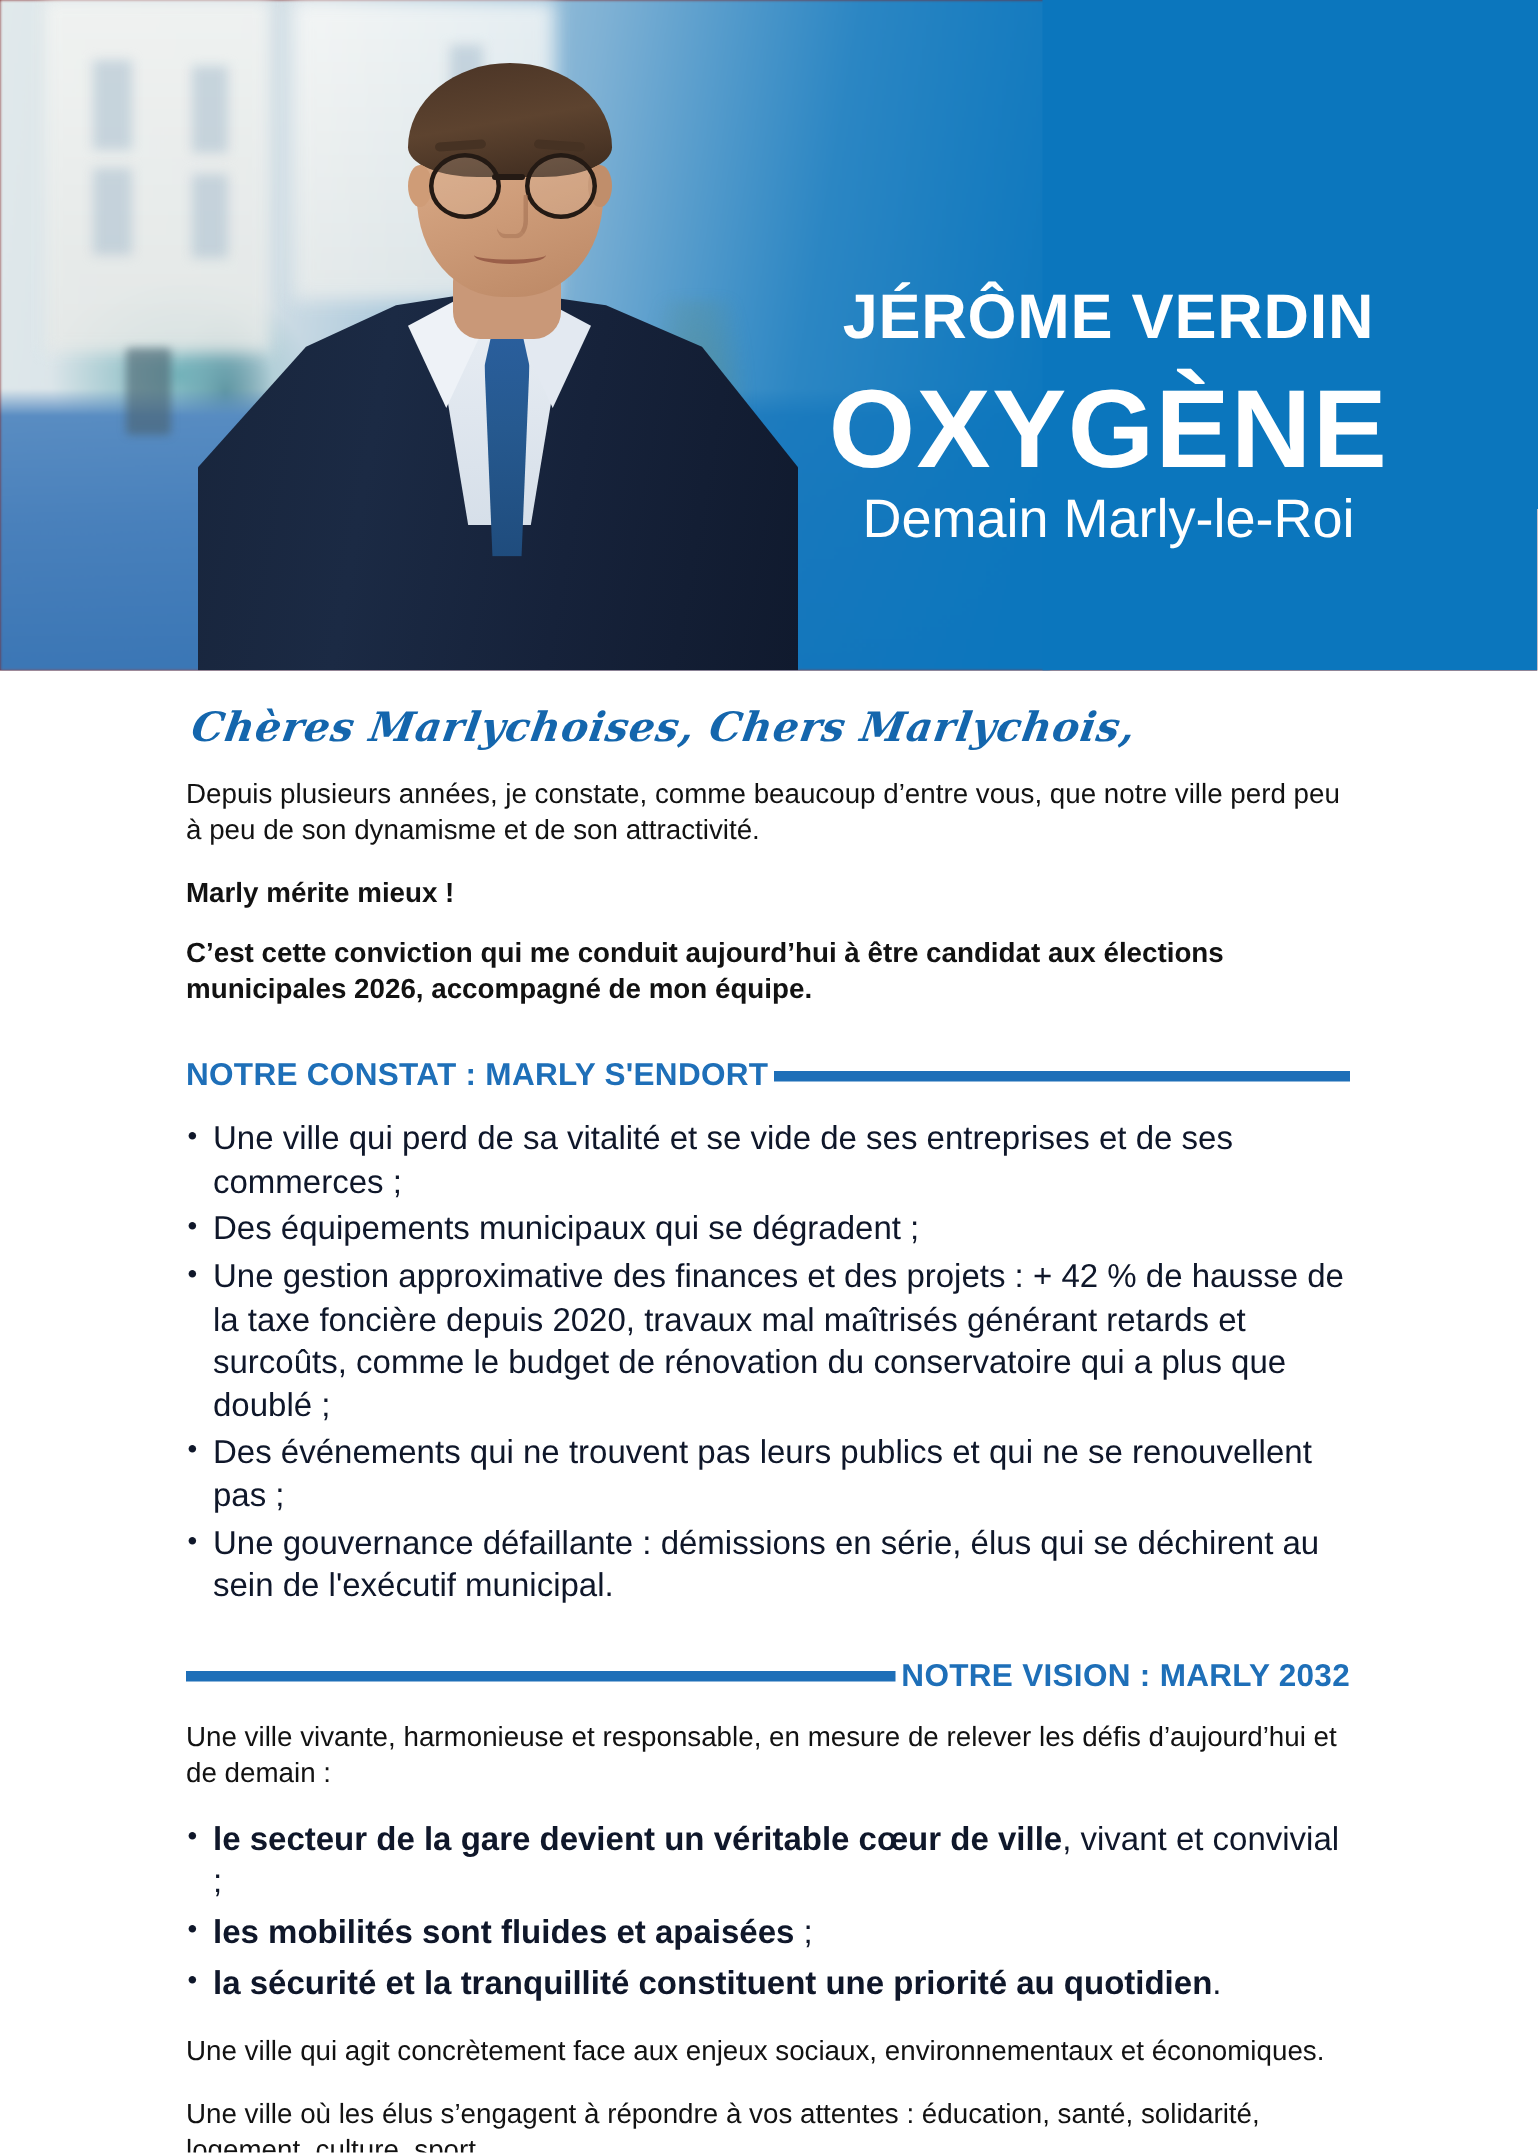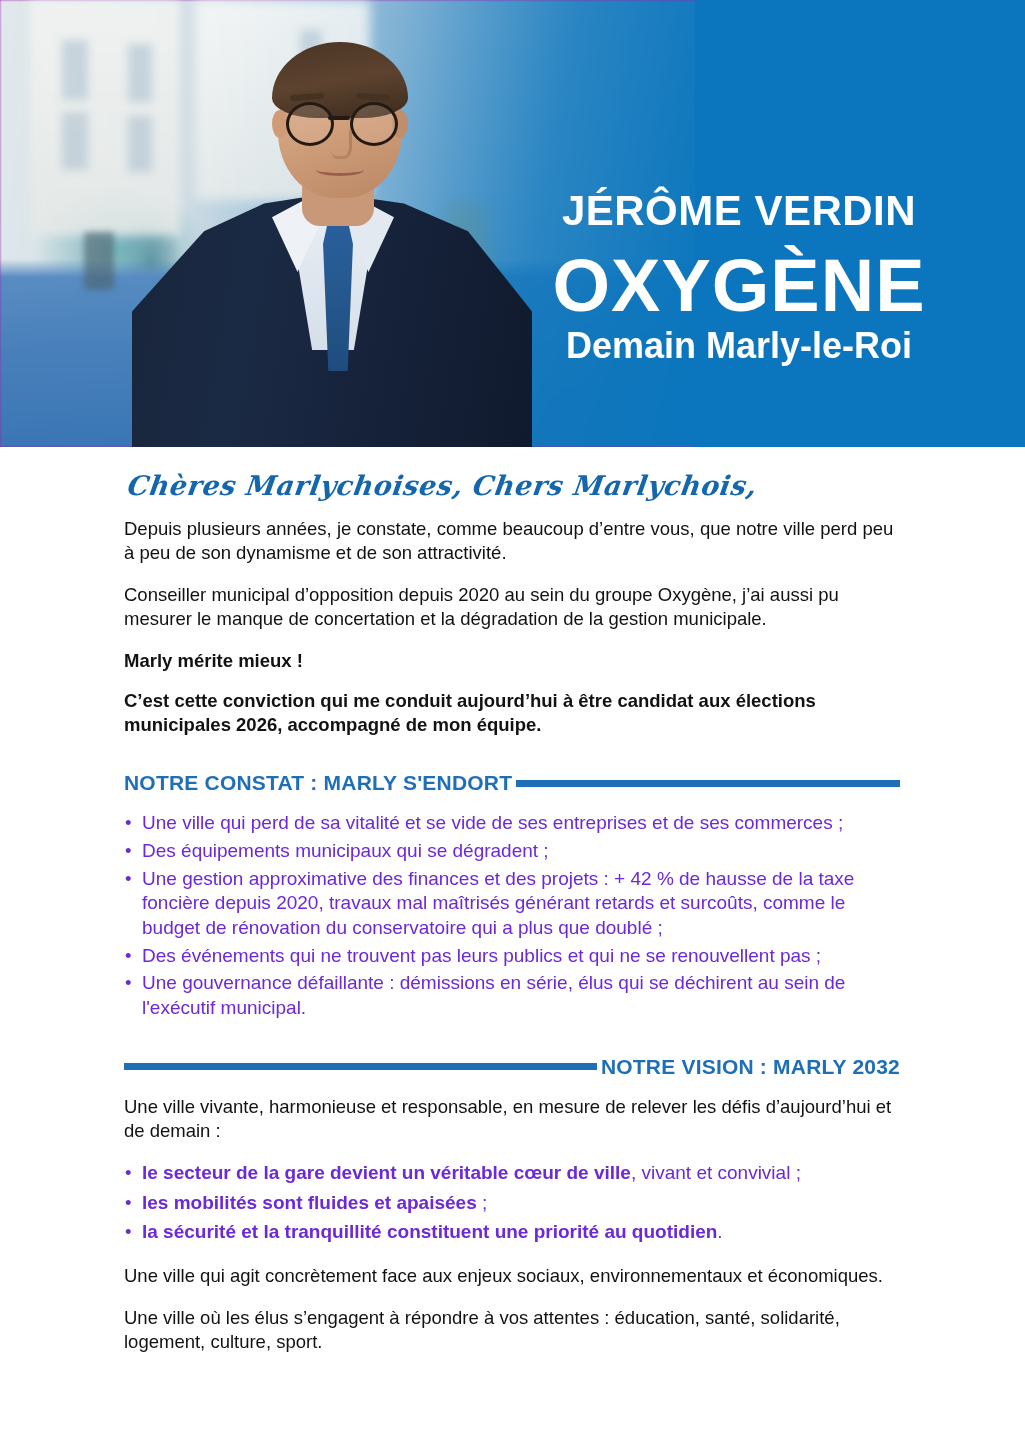--- a/index.html
+++ b/index.html
@@ -15,21 +15,21 @@
     overflow: hidden;
     position: relative;
   }
 
   
   .header {
     position: relative;
     width: 1025px;
     height: 447px;
     overflow: hidden;
-    background: #a21caf;
+    background: #7f1d1d;
   }
 
   
   .photo-scene {
     position: absolute;
     left: 0; top: 0;
     width: 700px; height: 447px;
     background:
       
       linear-gradient(100deg,
@@ -243,21 +243,21 @@
   }
   .h-brand {
     font-size: 74px;
     font-weight: 700;
     letter-spacing: 1px;
     line-height: .96;
     margin: 0 0 6px 0;
   }
   .h-tagline {
     font-size: 36px;
-    font-weight: 700;
+    font-weight: 400;
     line-height: 1.05;
     margin: 0;
     text-align: center;
   }
 
   
   .content {
     position: absolute;
     left: 124px;
     top: 470px;
@@ -308,24 +308,24 @@
 
   
   ul.bullets {
     list-style: none;
     margin: 0;
     padding: 0;
   }
   ul.bullets li {
     position: relative;
     padding-left: 18px;
-    font-size: 19px;
+    font-size: 22px;
     line-height: 1.30;
     margin-bottom: 3px;
-    color: #6d28d9;
+    color: #0f172a;
   }
   ul.bullets li::before {
     content: "•";
     position: absolute;
     left: 1px;
     top: 0;
     font-size: 18.5px;
     line-height: 1.30;
   }
   ul.bullets.vision li { margin-bottom: 5px; }
@@ -376,21 +376,20 @@
     <div class="h-brand">OXYGÈNE</div>
     <div class="h-tagline">Demain Marly-le-Roi</div>
   </div>
 </div>
 
 <div class="content">
 
   <div class="salutation">Chères Marlychoises, Chers Marlychois,</div>
 
   <p class="para">Depuis plusieurs années, je constate, comme beaucoup d’entre vous, que notre ville perd peu à peu de son dynamisme et de son attractivité.</p>
-  <p class="para">Conseiller municipal d’opposition depuis 2020 au sein du groupe Oxygène, j’ai aussi pu mesurer le manque de concertation et la dégradation de la gestion municipale.</p>
   <p class="para bold tight">Marly mérite mieux !</p>
   <p class="para bold">C’est cette conviction qui me conduit aujourd’hui à être candidat aux élections municipales 2026, accompagné de mon équipe.</p>
 
   <div class="section-head">
     <span class="title">NOTRE CONSTAT : MARLY S'ENDORT</span>
     <span class="rule"></span>
   </div>
 
   <ul class="bullets">
     <li>Une ville qui perd de sa vitalité et se vide de ses entreprises et de ses commerces ;</li>

